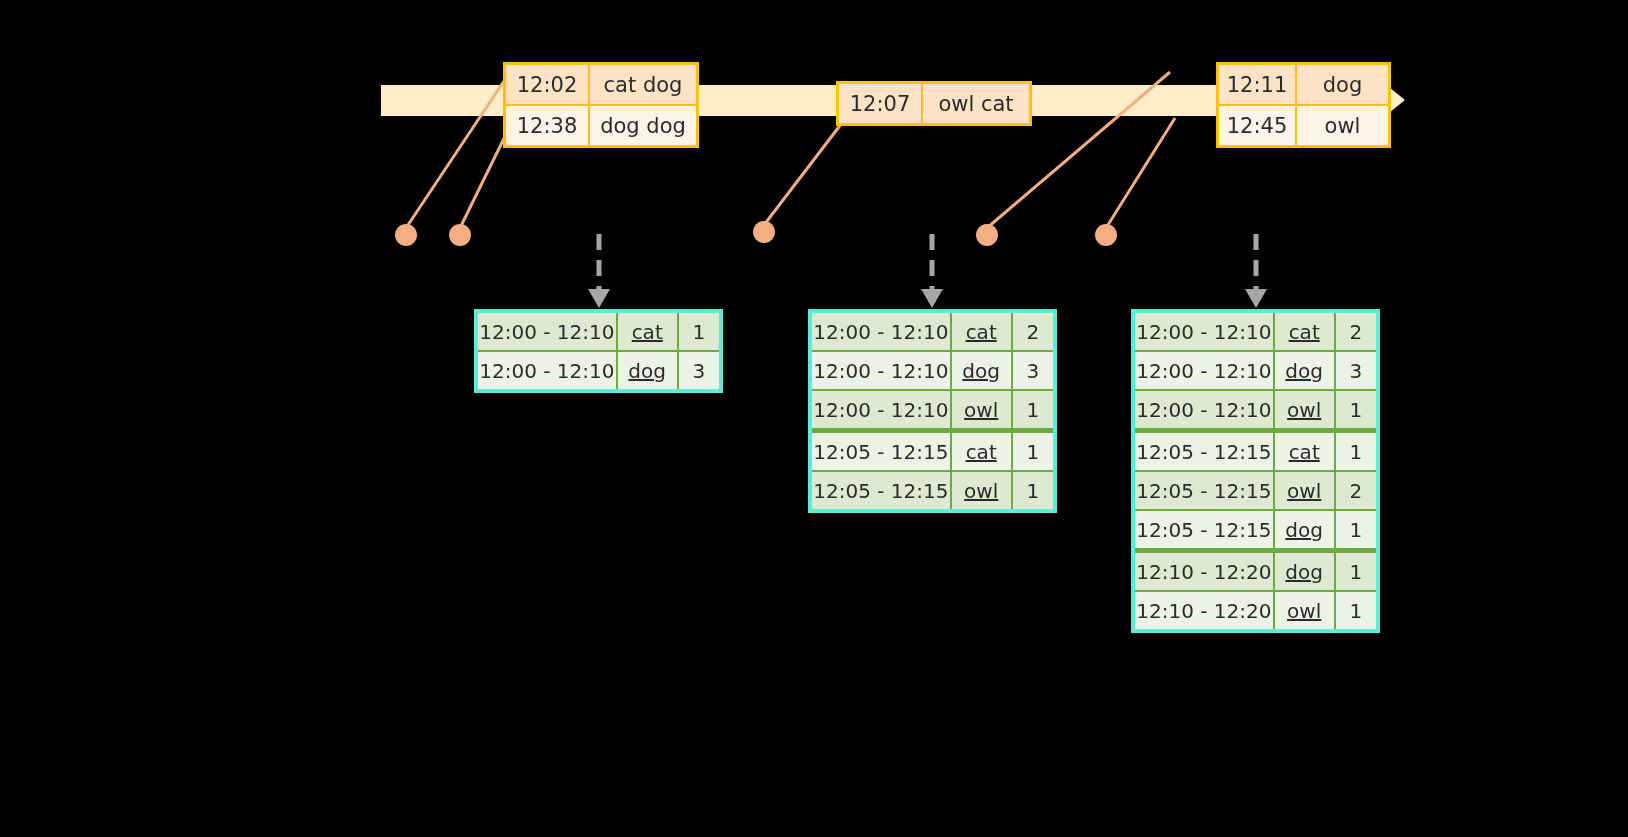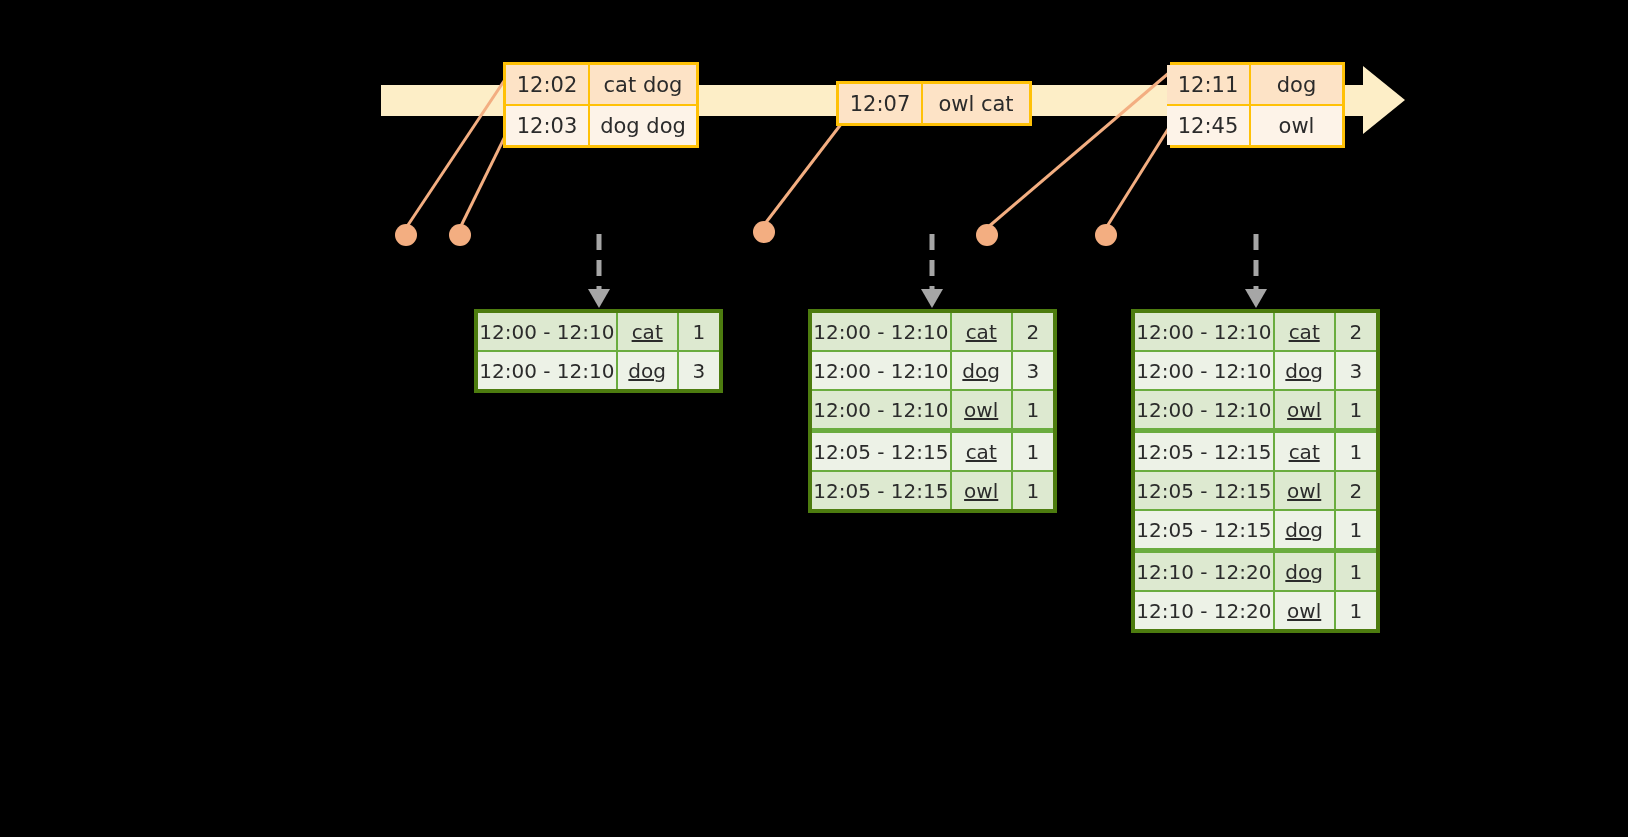--- a/index.html
+++ b/index.html
@@ -62,40 +62,40 @@
     justify-content: center;
     color: #2b2b2b;
     font-size: 21px;
     box-sizing: border-box;
   }
   .evt-time { width: 84px; border-right: 2px solid #ffc107; }
   .evt-val  { flex: 1; }
 
   #evt-a { left: 503px; top: 62px;  width: 196px; }
   #evt-b { left: 836px; top: 81px;  width: 196px; }
-  #evt-c { left: 1170px; top: 62px; width: 175px; align-items: flex-end; }
+  #evt-c { left: 1216px; top: 62px; width: 175px; }
   #evt-c .evt-val { width: 91px; flex: none; }
 
   
   .dot {
     position: absolute;
     width: 22px; height: 22px;
     border-radius: 50%;
     background: #f3ae81;
   }
   .conn { position: absolute; overflow: visible; }
   .conn line { stroke: #f3ae81; stroke-width: 3; }
 
   
   .darrow { position: absolute; width: 26px; height: 78px; }
 
   
   .gtable {
     position: absolute;
-    border: 4px solid #4d7c0f;
+    border: 4px solid #5eead4;
     box-sizing: border-box;
     background: #a16207;
   }
   .grow {
     display: flex;
     flex-direction: row;
     height: 37px;
     border-bottom: 2px solid #6aac3f;
   }
   .grow:last-child { border-bottom: none; }
@@ -135,21 +135,21 @@
     <line x1="987" y1="228" x2="1170" y2="72"></line>
     <line x1="1106" y1="228" x2="1175" y2="118"></line>
   </svg>
 
   <div class="evt" id="evt-a">
     <div class="evt-row shade">
       <div class="evt-time">12:02</div>
       <div class="evt-val">cat dog</div>
     </div>
     <div class="evt-row light">
-      <div class="evt-time">12:03</div>
+      <div class="evt-time">12:38</div>
       <div class="evt-val">dog dog</div>
     </div>
   </div>
 
   <div class="evt" id="evt-b">
     <div class="evt-row shade">
       <div class="evt-time">12:07</div>
       <div class="evt-val">owl cat</div>
     </div>
   </div>

